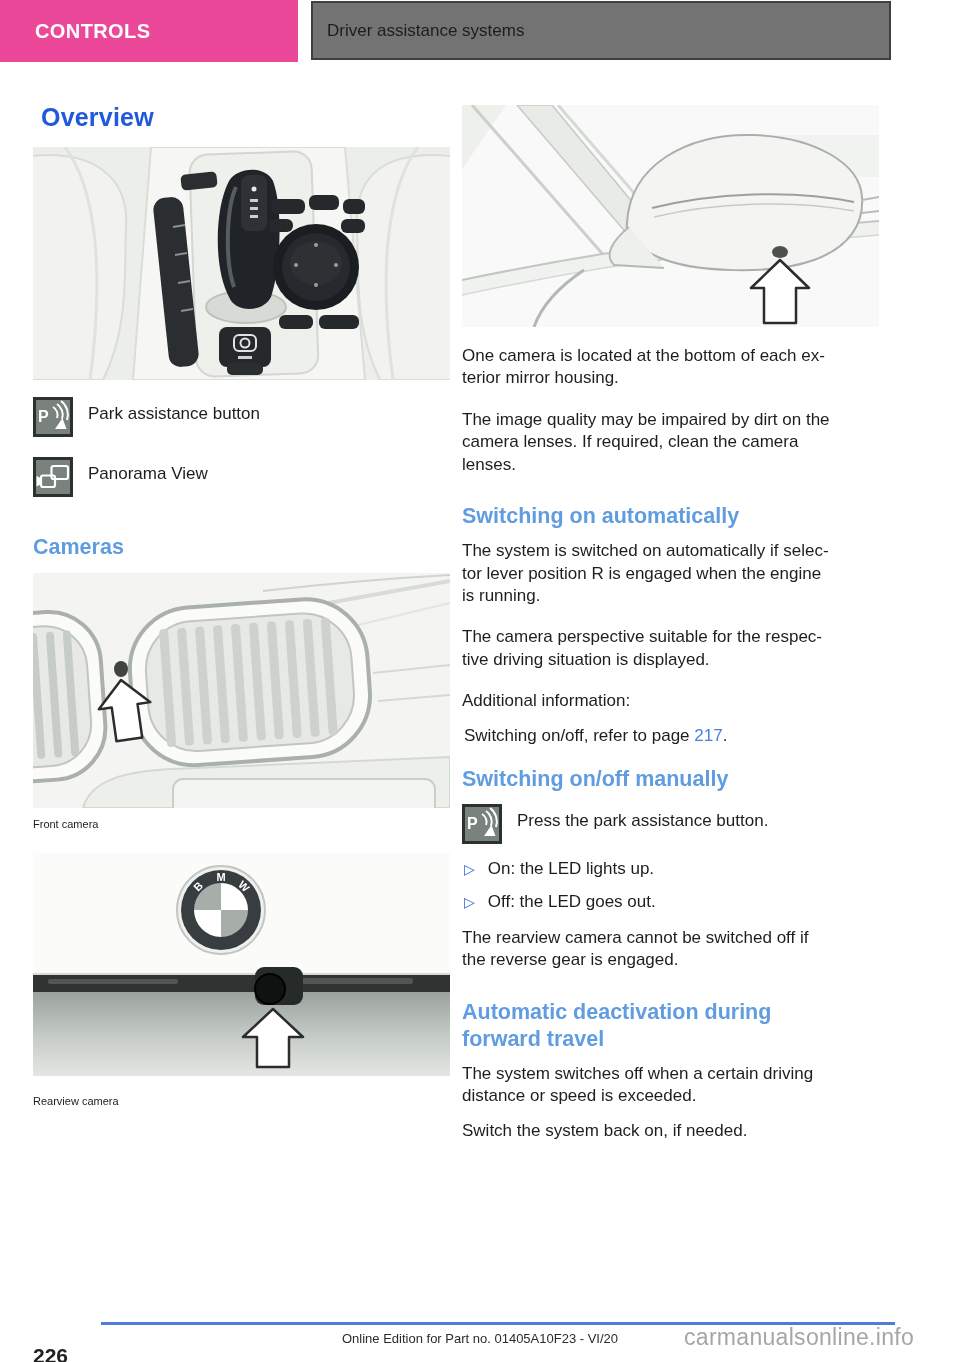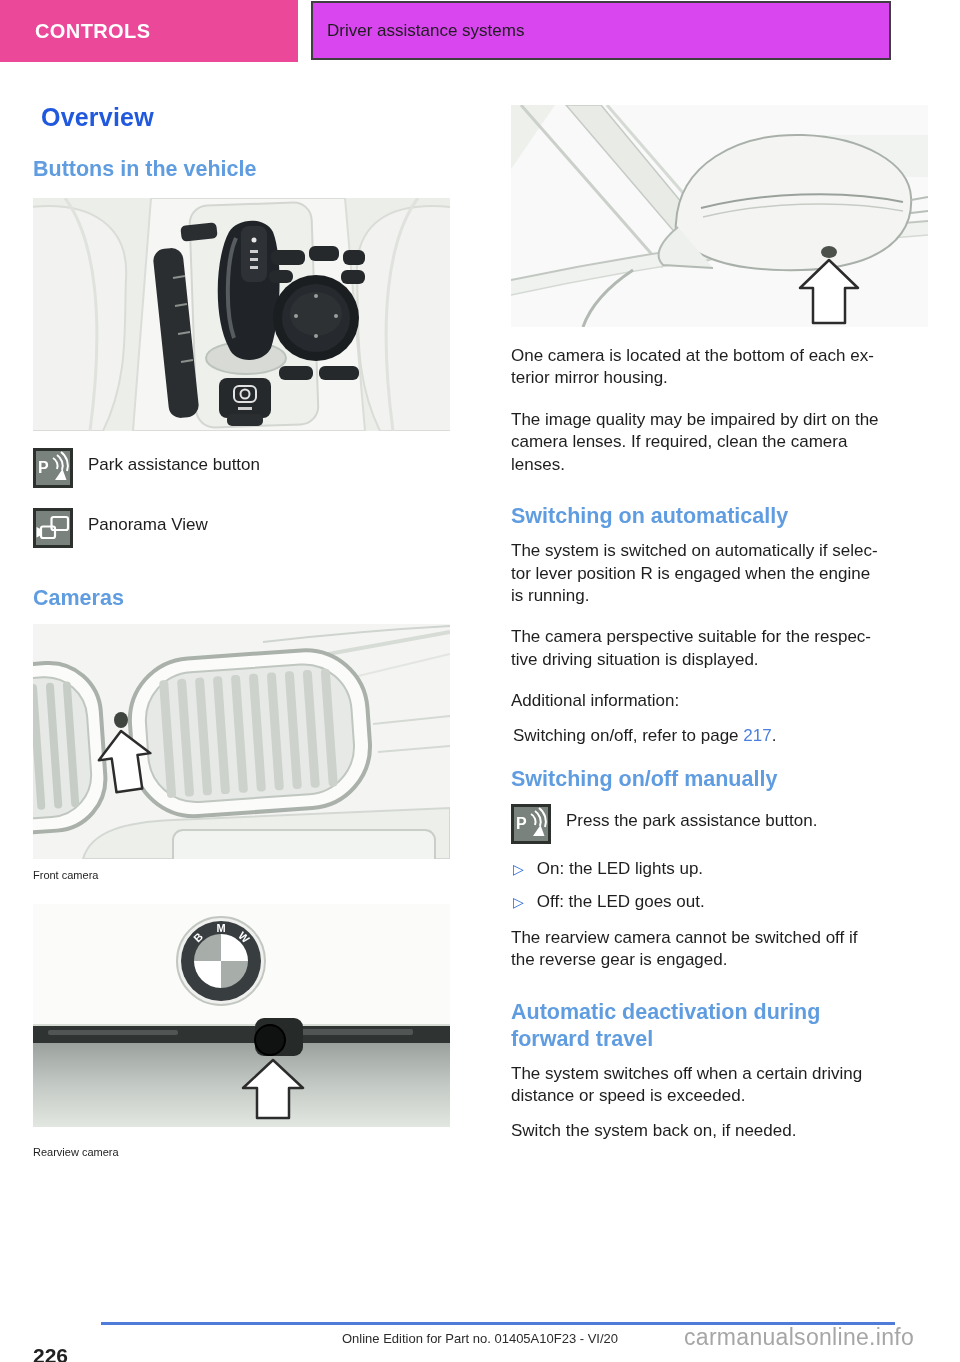--- a/index.html
+++ b/index.html
@@ -3,28 +3,28 @@
 <meta charset="utf-8">
 <style>
   html,body{margin:0;padding:0;background:#ffffff;}
   .page{position:relative;width:960px;height:1362px;background:#fff;overflow:hidden;
         font-family:"Liberation Sans",sans-serif;color:#1e1e1e;}
 
   
   .hdr-section{position:absolute;left:0;top:0;width:298px;height:62px;background:#ec4899;
                color:#fff;font-weight:bold;font-size:20px;letter-spacing:.4px;
                display:flex;align-items:center;padding-left:35px;box-sizing:border-box;}
-  .hdr-chapter{position:absolute;left:311px;top:1px;width:580px;height:59px;background:#d946ef;
+  .hdr-chapter{position:absolute;left:311px;top:1px;width:580px;height:59px;background:#737373;
                border:2px solid #3f3f3f;display:flex;align-items:center;padding-left:14px;
                box-sizing:border-box;font-size:17px;color:#1d1d1d;}
 
   
   .col{position:absolute;top:96px;width:417px;}
   .col-left{left:33px;}
-  .col-right{left:511px;}
+  .col-right{left:462px;}
 
   .h2doc{margin:8px;font-size:25px;font-weight:bold;color:#2059dd;letter-spacing:.2px;}
   .h3doc{margin:0;font-size:21.5px;font-weight:bold;color:#5f9ce0;white-space:pre-line;line-height:1.25;}
   .pdoc{margin:0;font-size:17px;line-height:1.32;white-space:pre-line;color:#1e1e1e;}
   .caption{margin:0;font-size:11px;color:#1e1e1e;}
 
   figure{margin:0;}
   .photo{width:417px;overflow:hidden;display:block;}
 
   .legend-row{display:flex;gap:15px;align-items:flex-start;}
@@ -62,21 +62,20 @@
     <span>CONTROLS</span>
   </div>
   <div class="hdr-chapter">
     <span>Driver assistance systems</span>
   </div>
 
   <div class="col col-left">
 
     <h2 class="h2doc mt7">Overview</h2>
 
-    <h3 class="h3doc mt24">Buttons in the vehicle</h3>
 
     <figure class="photo mt15">
       <svg viewBox="0 0 417 233" width="417" height="233">
         <rect width="417" height="233" fill="#eceeea"></rect>
         <path d="M-10,10 C60,0 96,30 93,80 C91,130 96,180 70,233 L-10,233 Z" fill="#f2f3f0" stroke="#d9dcd7" stroke-width="2"></path>
         <path d="M32,0 C62,40 72,120 57,233" fill="none" stroke="#dfe2dd" stroke-width="3"></path>
         <path d="M427,10 C350,0 321,30 324,80 C326,130 321,180 347,233 L427,233 Z" fill="#f2f3f0" stroke="#d9dcd7" stroke-width="2"></path>
         <path d="M385,0 C355,40 345,120 360,233" fill="none" stroke="#dfe2dd" stroke-width="3"></path>
         <path d="M118,0 L312,0 L332,233 L100,233 Z" fill="#f6f7f4" stroke="#daddd8" stroke-width="2"></path>
         <rect x="160" y="6" width="122" height="222" rx="18" fill="#eef0ec" stroke="#d3d6d1" stroke-width="2" transform="rotate(-2 220 118)"></rect>

